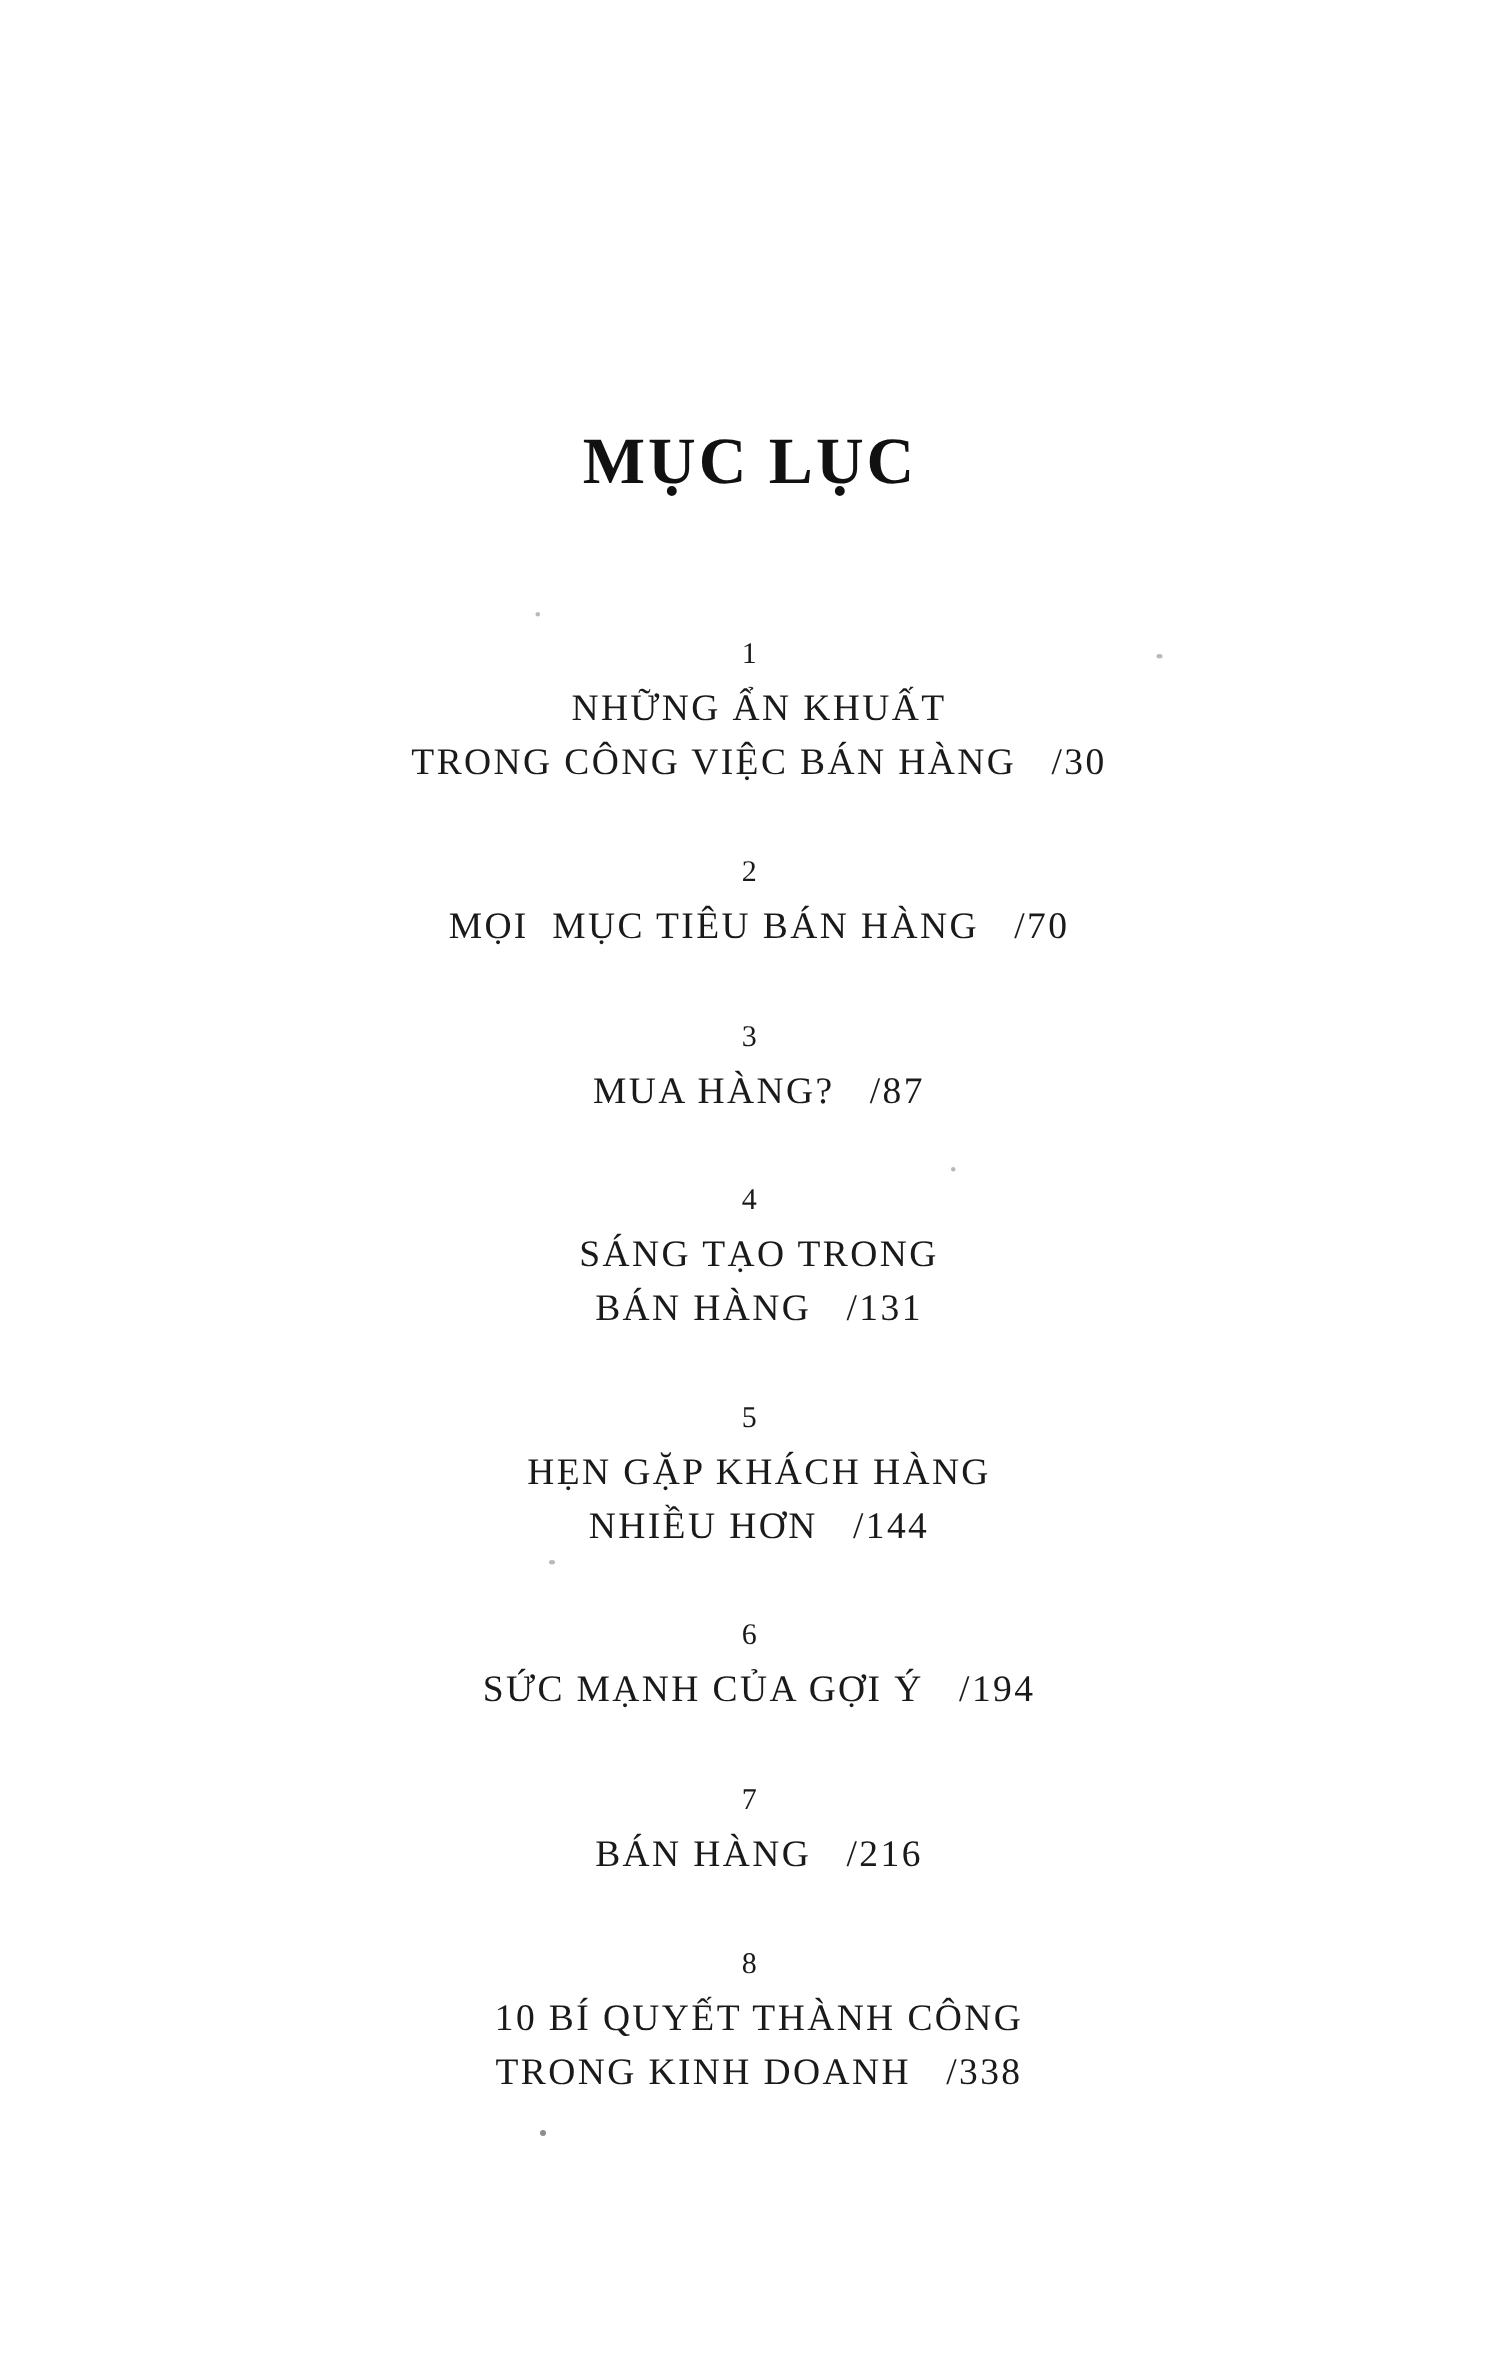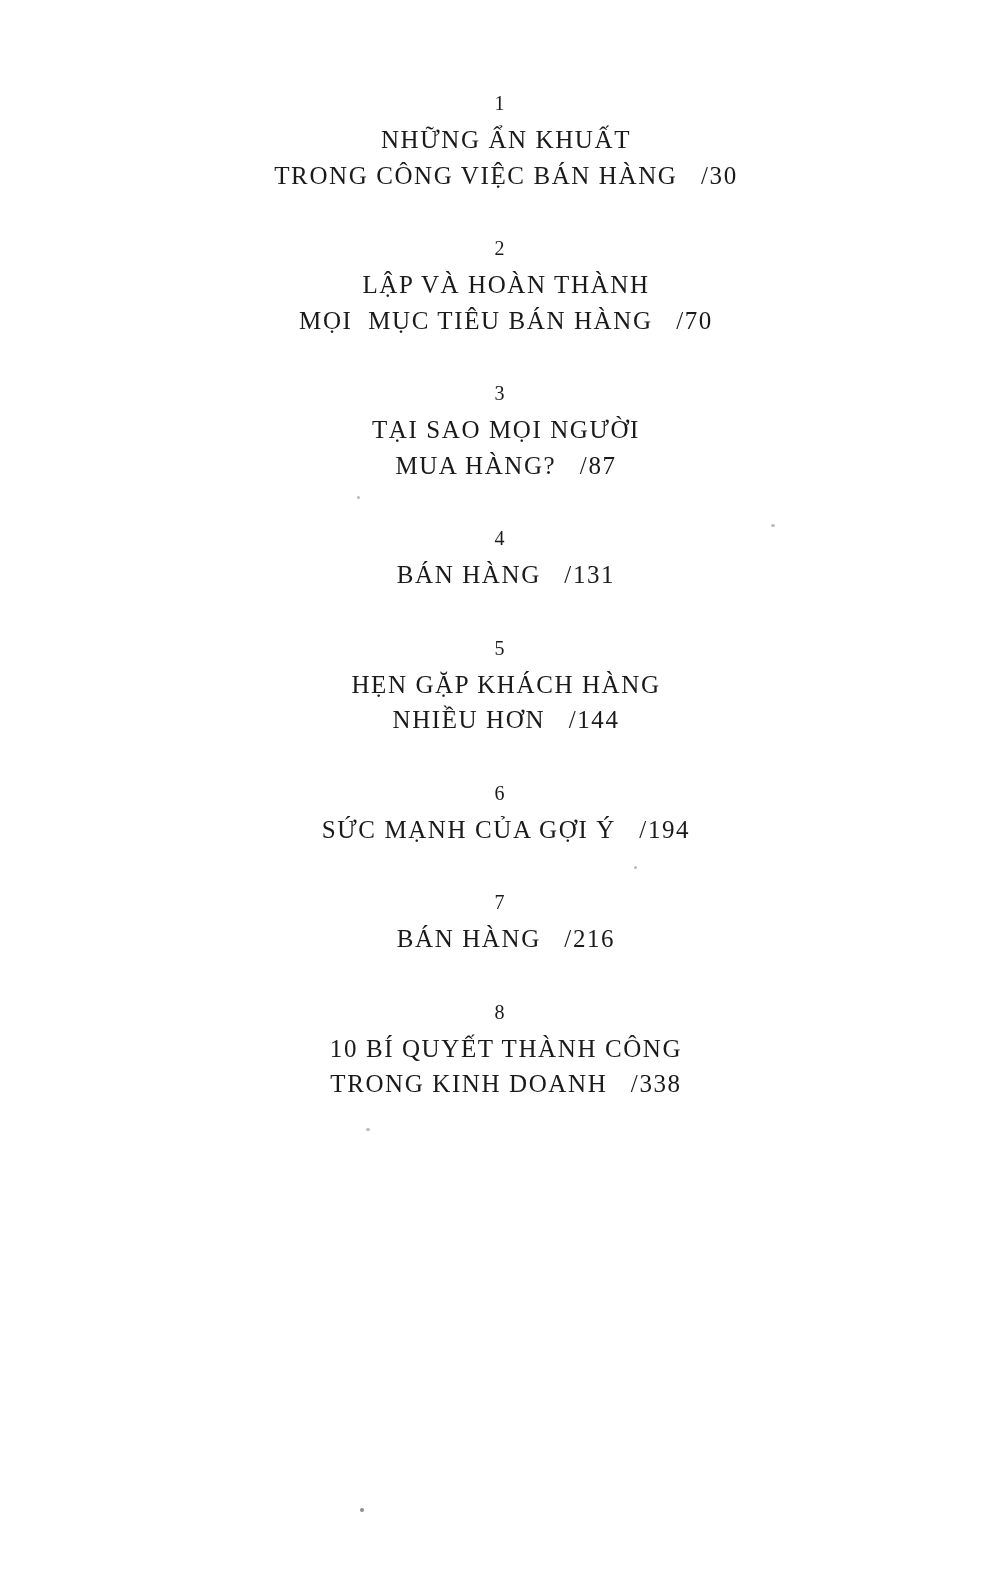--- a/index.html
+++ b/index.html
@@ -71,50 +71,50 @@
   .speck-2 { left: 771px; top: 436px; width: 4px; height: 3px; }
   .speck-3 { left: 634px; top: 778px; width: 3px; height: 3px; }
   .speck-4 { left: 366px; top: 1040px; width: 4px; height: 3px; }
   .speck-5 { left: 360px; top: 1420px; width: 4px; height: 4px; background: #8d8d8d; }
 </style>
 </head>
 <body>
 
 <div class="page">
 
+  <h1 class="toc-title">MỤC LỤC</h1>
 
   <ul class="toc-list">
 
     <li class="toc-entry">
       <span class="entry-number">1</span>
       <span class="entry-lines">
         <span class="entry-line">NHỮNG ẨN KHUẤT</span>
         <span class="entry-line">TRONG CÔNG VIỆC BÁN HÀNG   /30</span>
       </span>
     </li>
 
     <li class="toc-entry">
       <span class="entry-number">2</span>
       <span class="entry-lines">
-        <span class="entry-line">LẬP VÀ HOÀN THÀNH</span>
         <span class="entry-line">MỌI  MỤC TIÊU BÁN HÀNG   /70</span>
       </span>
     </li>
 
     <li class="toc-entry">
       <span class="entry-number">3</span>
       <span class="entry-lines">
-        <span class="entry-line">TẠI SAO MỌI NGƯỜI</span>
         <span class="entry-line">MUA HÀNG?   /87</span>
       </span>
     </li>
 
     <li class="toc-entry">
       <span class="entry-number">4</span>
       <span class="entry-lines">
+        <span class="entry-line">SÁNG TẠO TRONG</span>
         <span class="entry-line">BÁN HÀNG   /131</span>
       </span>
     </li>
 
     <li class="toc-entry">
       <span class="entry-number">5</span>
       <span class="entry-lines">
         <span class="entry-line">HẸN GẶP KHÁCH HÀNG</span>
         <span class="entry-line">NHIỀU HƠN   /144</span>
       </span>

